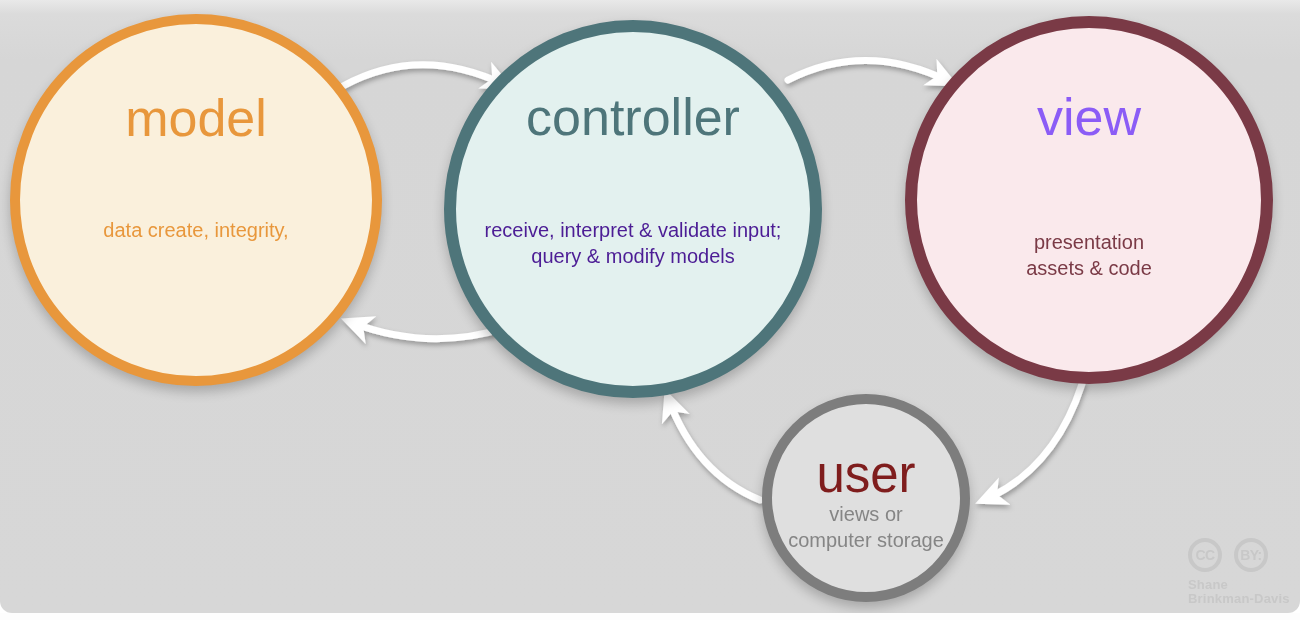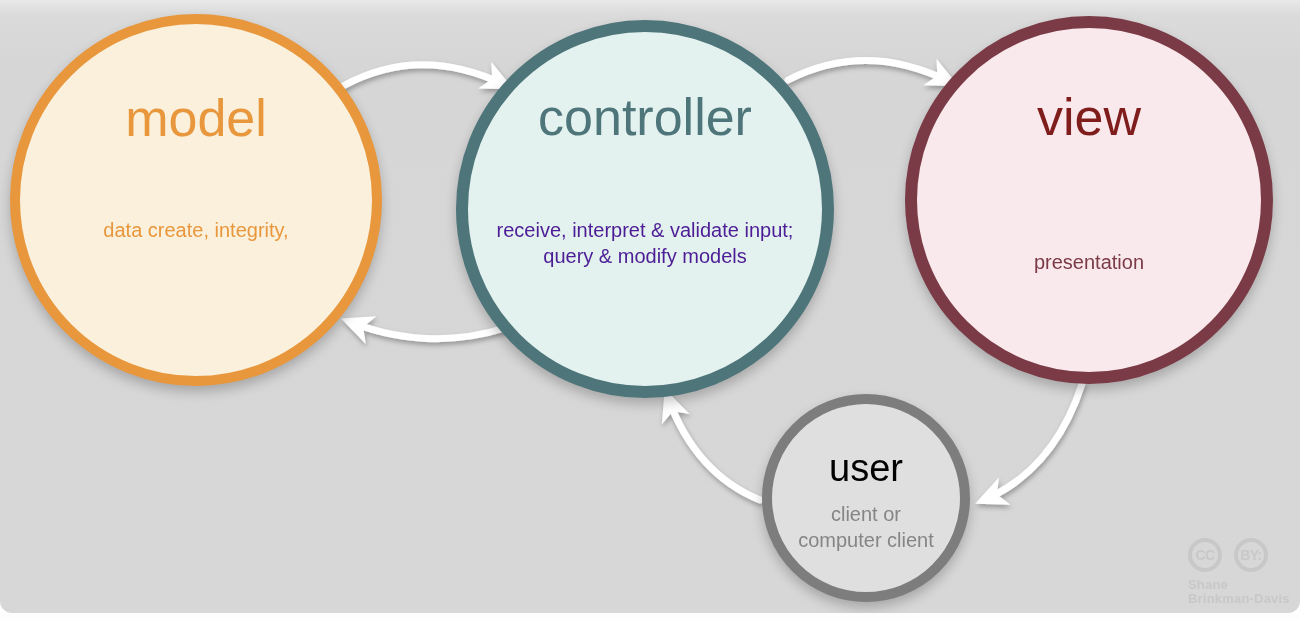--- a/index.html
+++ b/index.html
@@ -35,21 +35,21 @@
     position: absolute;
     border-radius: 50%;
     box-sizing: border-box;
     box-shadow: 0 6px 12px rgba(0,0,0,0.22);
   }
   .node-model {
     left: 10px; top: 14px; width: 372px; height: 372px;
     background: #faf0dc; border: 10px solid #e8973c;
   }
   .node-controller {
-    left: 456px; top: 20px; width: 378px; height: 378px;
+    left: 444px; top: 20px; width: 378px; height: 378px;
     background: #e3f1ef; border: 12px solid #4e757a;
   }
   .node-view {
     left: 905px; top: 16px; width: 368px; height: 368px;
     background: #fae9ec; border: 12px solid #7a3a46;
   }
   .node-user {
     left: 762px; top: 394px; width: 208px; height: 208px;
     background: #dfdfdf; border: 10px solid #7d7d7d;
   }
@@ -57,34 +57,34 @@
     position: absolute;
     left: 0;
     width: 100%;
     text-align: center;
     font-weight: 400;
     line-height: 1;
     white-space: nowrap;
   }
   .node-model .node-title      { top: 68px;  font-size: 52px; color: #e8973c; }
   .node-controller .node-title { top: 59px;  font-size: 52px; color: #4e757a; }
-  .node-view .node-title       { top: 63px;  font-size: 52px; color: #7f1d1d; }
-  .node-user .node-title       { top: 45px;  font-size: 38px; color: #000000; }
+  .node-view .node-title       { top: 63px;  font-size: 52px; color: #8b5cf6; }
+  .node-user .node-title       { top: 45px;  font-size: 51px; color: #7f1d1d; }
   .node-desc {
     position: absolute;
     left: 0;
     width: 100%;
     text-align: center;
     font-size: 20px;
     line-height: 26px;
   }
   .node-desc span { display: block; }
   .node-model .node-desc      { top: 193px; color: #e8973c; }
   .node-controller .node-desc { top: 185px; color: #4c1d95; }
-  .node-view .node-desc       { top: 201px; color: #7a3a46; margin-top: 20px; }
+  .node-view .node-desc       { top: 201px; color: #7a3a46; }
   .node-user .node-desc       { top: 97px;  color: #858585; }
 
   .attribution {
     position: absolute;
     left: 1188px; top: 538px;
     width: 108px;
     color: #c8c8c8;
   }
   .cc-badges { display: flex; gap: 12px; }
   .cc-badge {
@@ -144,28 +144,29 @@
     <div class="node-desc">
       <span>receive, interpret &amp; validate input;</span>
       <span>query &amp; modify models</span>
     </div>
   </div>
 
   <div class="node node-view">
     <div class="node-title">view</div>
     <div class="node-desc">
       <span>presentation</span>
+      <span>assets &amp; code</span>
     </div>
   </div>
 
   <div class="node node-user">
     <div class="node-title">user</div>
     <div class="node-desc">
-      <span>client or</span>
-      <span>computer client</span>
+      <span>views or</span>
+      <span>computer storage</span>
     </div>
   </div>
 
   <div class="attribution">
     <div class="cc-badges">
       <div class="cc-badge">CC</div>
       <div class="cc-badge">BY:</div>
     </div>
     <div class="cc-author">
       <span>Shane</span>

